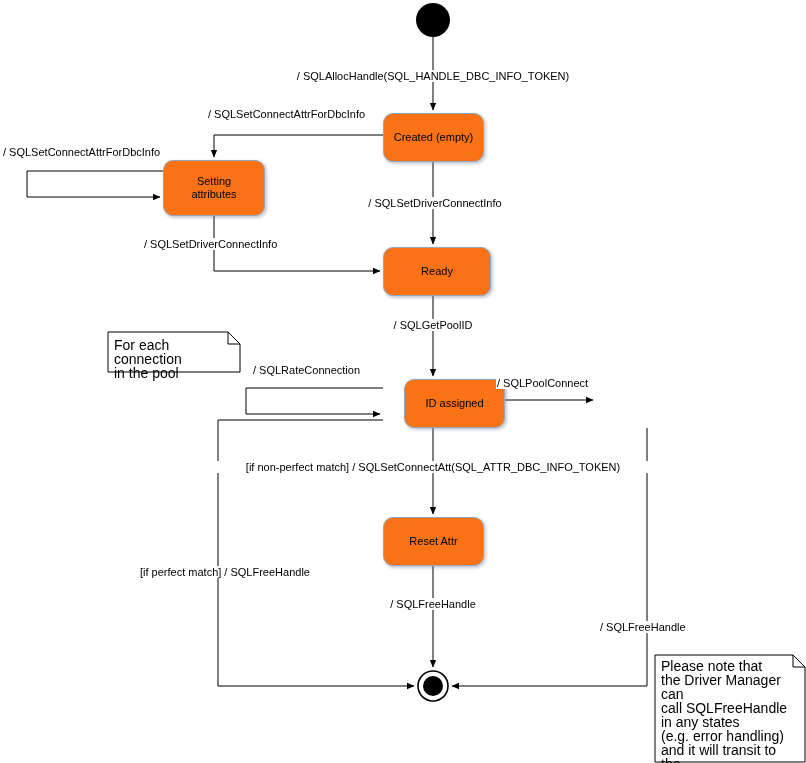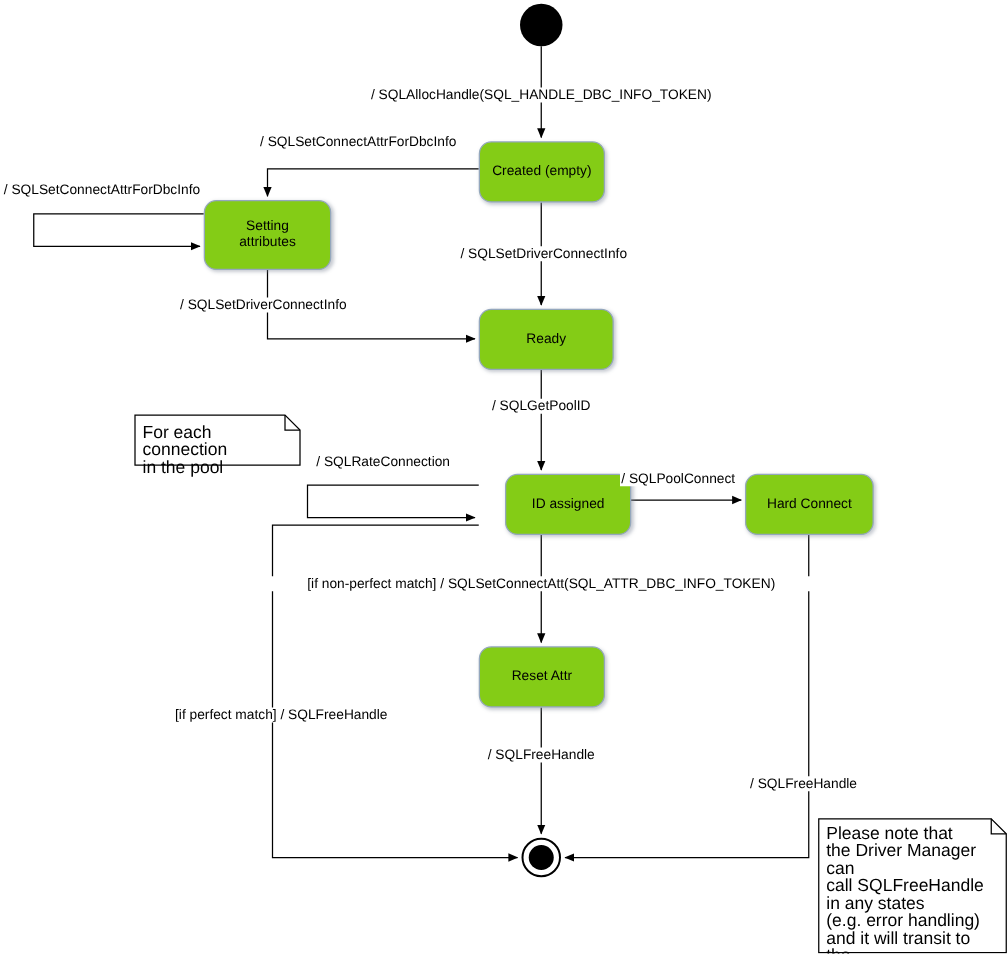--- a/index.html
+++ b/index.html
@@ -6,21 +6,21 @@
   html,body { background:#ffffff; }
   body { font-family:"Liberation Sans", sans-serif; color:#000; }
   .canvas { position:relative; width:806px; height:763px; background:#ffffff; overflow:hidden; }
   .layer { position:absolute; left:0; top:0; }
   .tr { fill:none; stroke:#000000; stroke-width:1; marker-end:url(#arw); }
   .note-body { fill:#ffffff; stroke:#000000; stroke-width:1; }
   .note-fold { fill:none; stroke:#000000; stroke-width:1; }
   .state {
     position:absolute; display:flex; align-items:center; justify-content:center;
     text-align:center; font-size:11px; line-height:13px; color:#000;
-    background:#84cc16; border:1px solid #94a7bd; border-radius:10px;
+    background:#f97316; border:1px solid #94a7bd; border-radius:10px;
     box-shadow:1.5px 1.5px 3px rgba(130,140,155,0.45);
   }
   .state span { white-space:pre-line; }
   .lbl {
     position:absolute; font-size:11px; line-height:12px; color:#000;
     white-space:pre-line; background:#ffffff; padding:0 1px;
   }
   .ctr { text-align:center; }
   .note-text {
     position:absolute; font-size:14px; line-height:14px; color:#000;
@@ -76,23 +76,20 @@
   <div class="state" style="left:163px;top:160px;width:102px;height:56px">
     <span>Setting
 attributes</span>
   </div>
   <div class="state" style="left:383px;top:247px;width:108px;height:49px">
     <span>Ready</span>
   </div>
   <div class="state" style="left:404px;top:379px;width:101px;height:49px">
     <span>ID assigned</span>
   </div>
-  <div class="state" style="left:596px;top:379px;width:103px;height:49px">
-    <span>Hard Connect</span>
-  </div>
   <div class="state" style="left:383px;top:517px;width:101px;height:49px">
     <span>Reset Attr</span>
   </div>
 
   <div class="lbl ctr" style="left:233px;top:70px;width:400px">/ SQLAllocHandle(SQL_HANDLE_DBC_INFO_TOKEN)</div>
   <div class="lbl" style="left:207px;top:108px">/ SQLSetConnectAttrForDbcInfo</div>
   <div class="lbl" style="left:2px;top:146px">/ SQLSetConnectAttrForDbcInfo</div>
   <div class="lbl ctr" style="left:335px;top:197px;width:200px">/ SQLSetDriverConnectInfo</div>
   <div class="lbl" style="left:143px;top:238px">/ SQLSetDriverConnectInfo</div>
   <div class="lbl ctr" style="left:333px;top:319px;width:200px">/ SQLGetPoolID</div>

